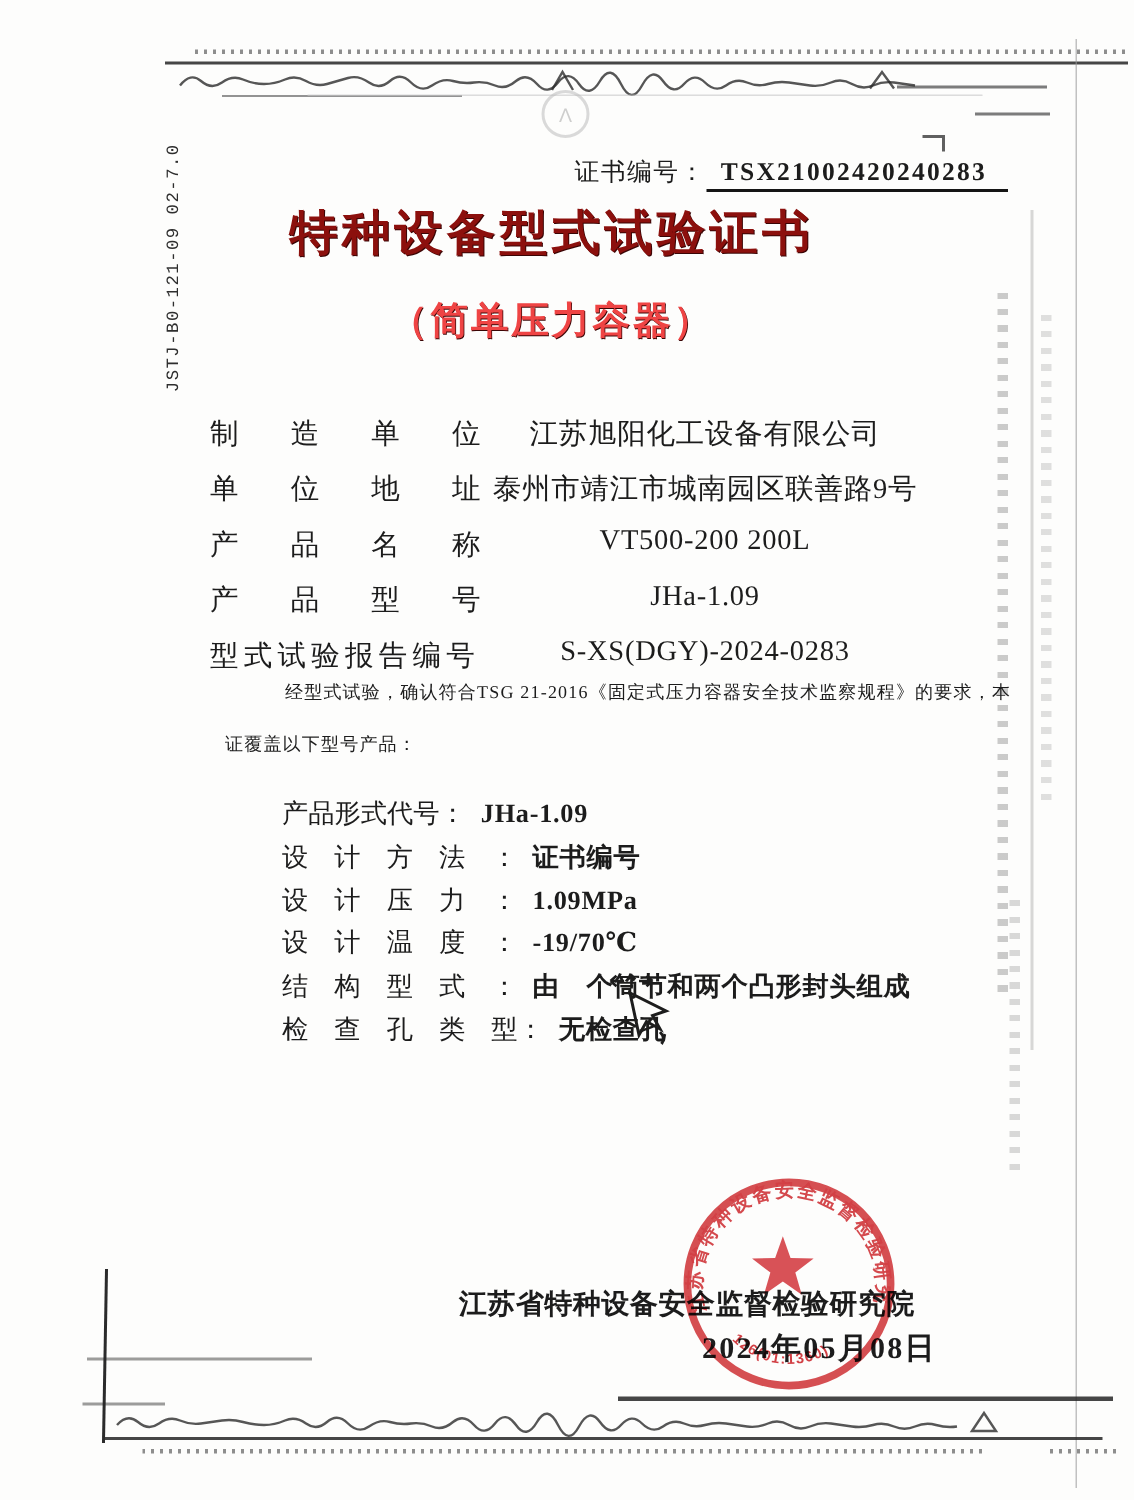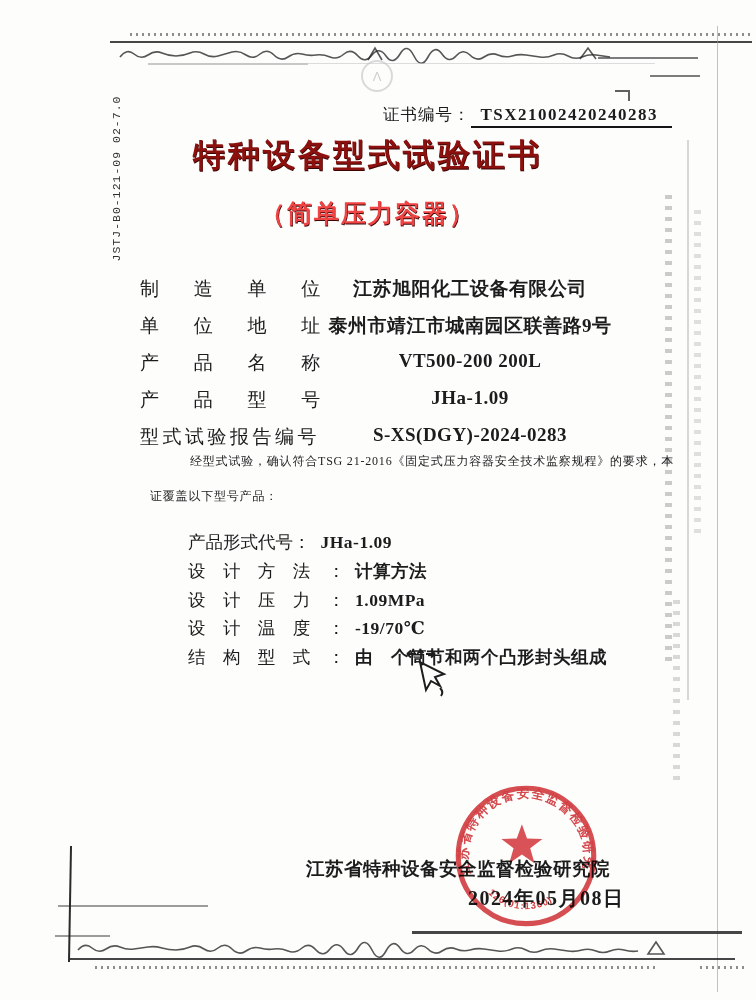--- a/index.html
+++ b/index.html
@@ -41,21 +41,21 @@
     text-shadow:0.6px 0.6px 0 #3a0505;}
   .subtitle{position:absolute;left:0;right:20px;top:197px;text-align:center;
     font-size:25px;font-weight:bold;letter-spacing:2px;color:#ef4444;
     text-shadow:0.5px 0.5px 0 #3a0505;}
   
   .fields{position:absolute;left:140px;top:276px;width:500px;}
   .field-row{position:relative;height:24px;margin-bottom:13px;font-size:19px;}
   .field-label{position:absolute;left:0;top:0;word-spacing:30px;white-space:nowrap;}
   .field-label.wide{letter-spacing:3.5px;word-spacing:0;}
   .field-value{position:absolute;left:165px;top:0;width:330px;text-align:center;
-    font-weight:700;letter-spacing:.5px;white-space:nowrap;}
+    font-weight:400;letter-spacing:.5px;white-space:nowrap;}
   
   .statement{position:absolute;left:122px;top:444px;width:532px;font-size:12px;
     line-height:35px;text-indent:40px;letter-spacing:.8px;margin-left:28px;}
   
   .specs{position:absolute;left:188px;top:530px;font-size:17.5px;}
   .spec-row{height:22px;margin-bottom:6.8px;white-space:nowrap;}
   .spec-label{word-spacing:13px;}
   .spec-value{margin-left:10px;font-weight:600;letter-spacing:.5px;}
   .cursor-artifact{position:absolute;left:404px;top:648px;}
   
@@ -128,30 +128,33 @@
     </div>
   </div>
 
   <div class="statement">经型式试验，确认符合TSG 21-2016《固定式压力容器安全技术监察规程》的要求，本证覆盖以下型号产品：</div>
 
   <div class="specs">
     <div class="spec-row">
       <span class="spec-label">产品形式代号：</span><span class="spec-value">JHa-1.09</span>
     </div>
     <div class="spec-row">
-      <span class="spec-label">设 计 方 法 ：</span><span class="spec-value">计算方法</span>
+      <span class="spec-label">设 计 方 法 ：</span><span class="spec-value">证书编号</span>
     </div>
     <div class="spec-row">
       <span class="spec-label">设 计 压 力 ：</span><span class="spec-value">1.09MPa</span>
     </div>
     <div class="spec-row">
       <span class="spec-label">设 计 温 度 ：</span><span class="spec-value">-19/70℃</span>
     </div>
     <div class="spec-row">
       <span class="spec-label">结 构 型 式 ：</span><span class="spec-value">由　个筒节和两个凸形封头组成</span>
+    </div>
+    <div class="spec-row">
+      <span class="spec-label">检 查 孔 类 型：</span><span class="spec-value">无检查孔</span>
     </div>
   </div>
 
   <svg class="cursor-artifact" width="46" height="50" viewBox="0 0 46 50">
     <g stroke="#1d1d1d" stroke-width="1.8" fill="none">
       <path d="M12,6 H3 M3,6 l4,-3.5 M3,6 l4,3.5"></path>
       <path d="M22,6 h9 M31,6 l-4,-3.5 M31,6 l-4,3.5"></path>
       <path d="M17,2 v9 M17,2 l-2.5,3 M17,2 l2.5,3"></path>
       <path d="M16,14 l6,28 l5,-9 l9,5 l-5,-9 l9,-3 z" stroke-width="2"></path>
       <path d="M36,40 q4,4 1,8" stroke-width="2"></path>

